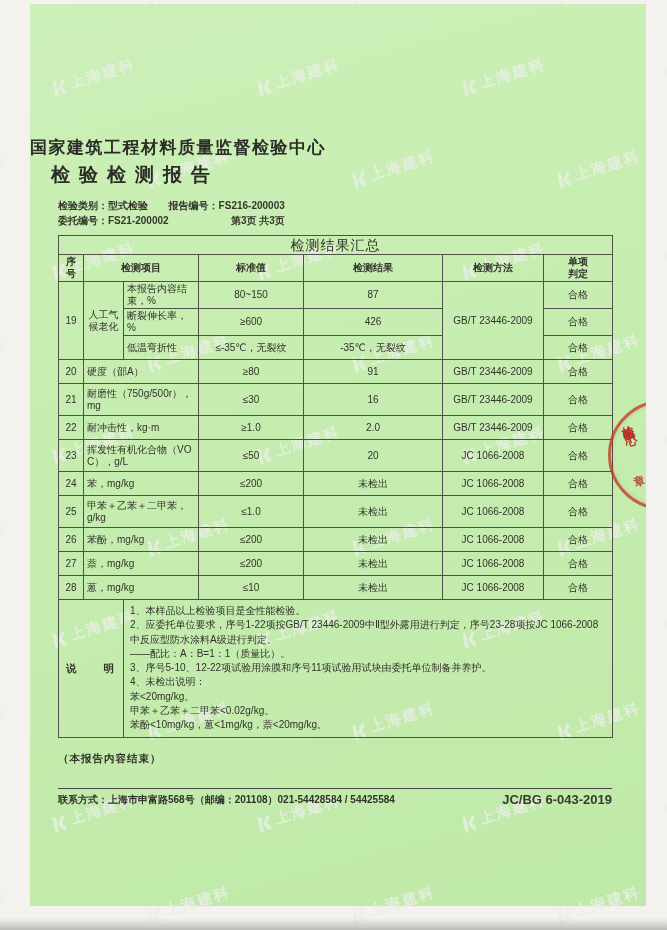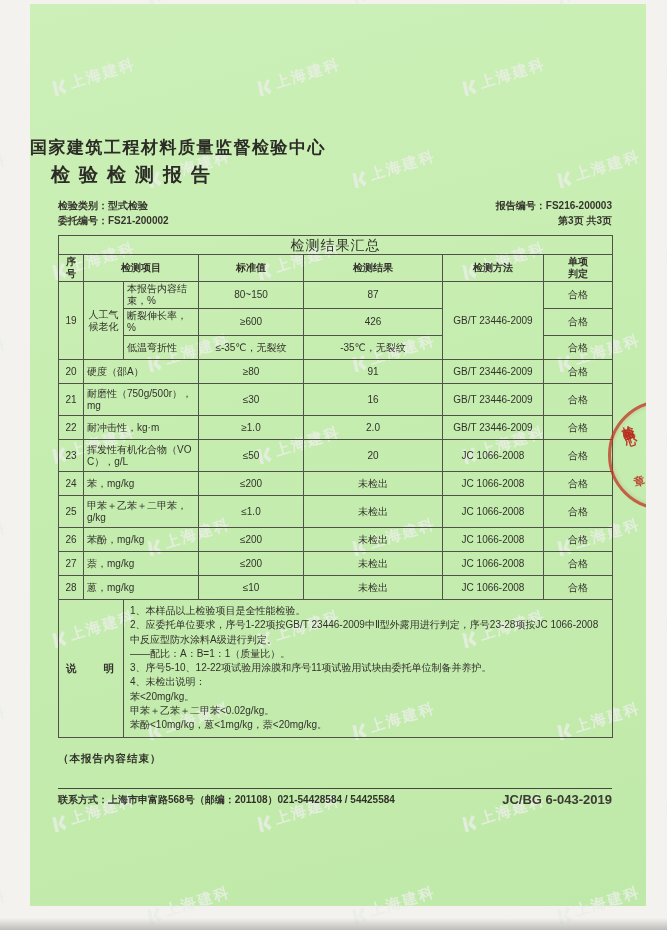--- a/index.html
+++ b/index.html
@@ -29,21 +29,21 @@
   }
   .center-name{
     margin:132px 0 0 0;
     font-size:17px;font-weight:700;letter-spacing:1.5px;color:#2c2c26;
   }
   .report-title{
     margin:3px 0 0 12px;text-align:left;
     font-size:19px;font-weight:700;letter-spacing:9px;text-indent:9px;color:#2c2c26;
   }
   .meta{
-    margin:10px 34px 0 28px;display:flex;justify-content:space-between;
+    margin:10px 34px 0 28px;display:flex;
     font-size:10px;font-weight:700;line-height:15px;color:#35352d;
   }
   .meta .right{text-align:right;}
   table{
     margin:7px 0 0 28px;width:554px;border-collapse:collapse;table-layout:fixed;
   }
   td{
     border:1px solid #51514a;font-size:10px;line-height:12px;
     padding:1px 3px;text-align:center;vertical-align:middle;color:#32322b;
     overflow:hidden;word-break:break-all;

